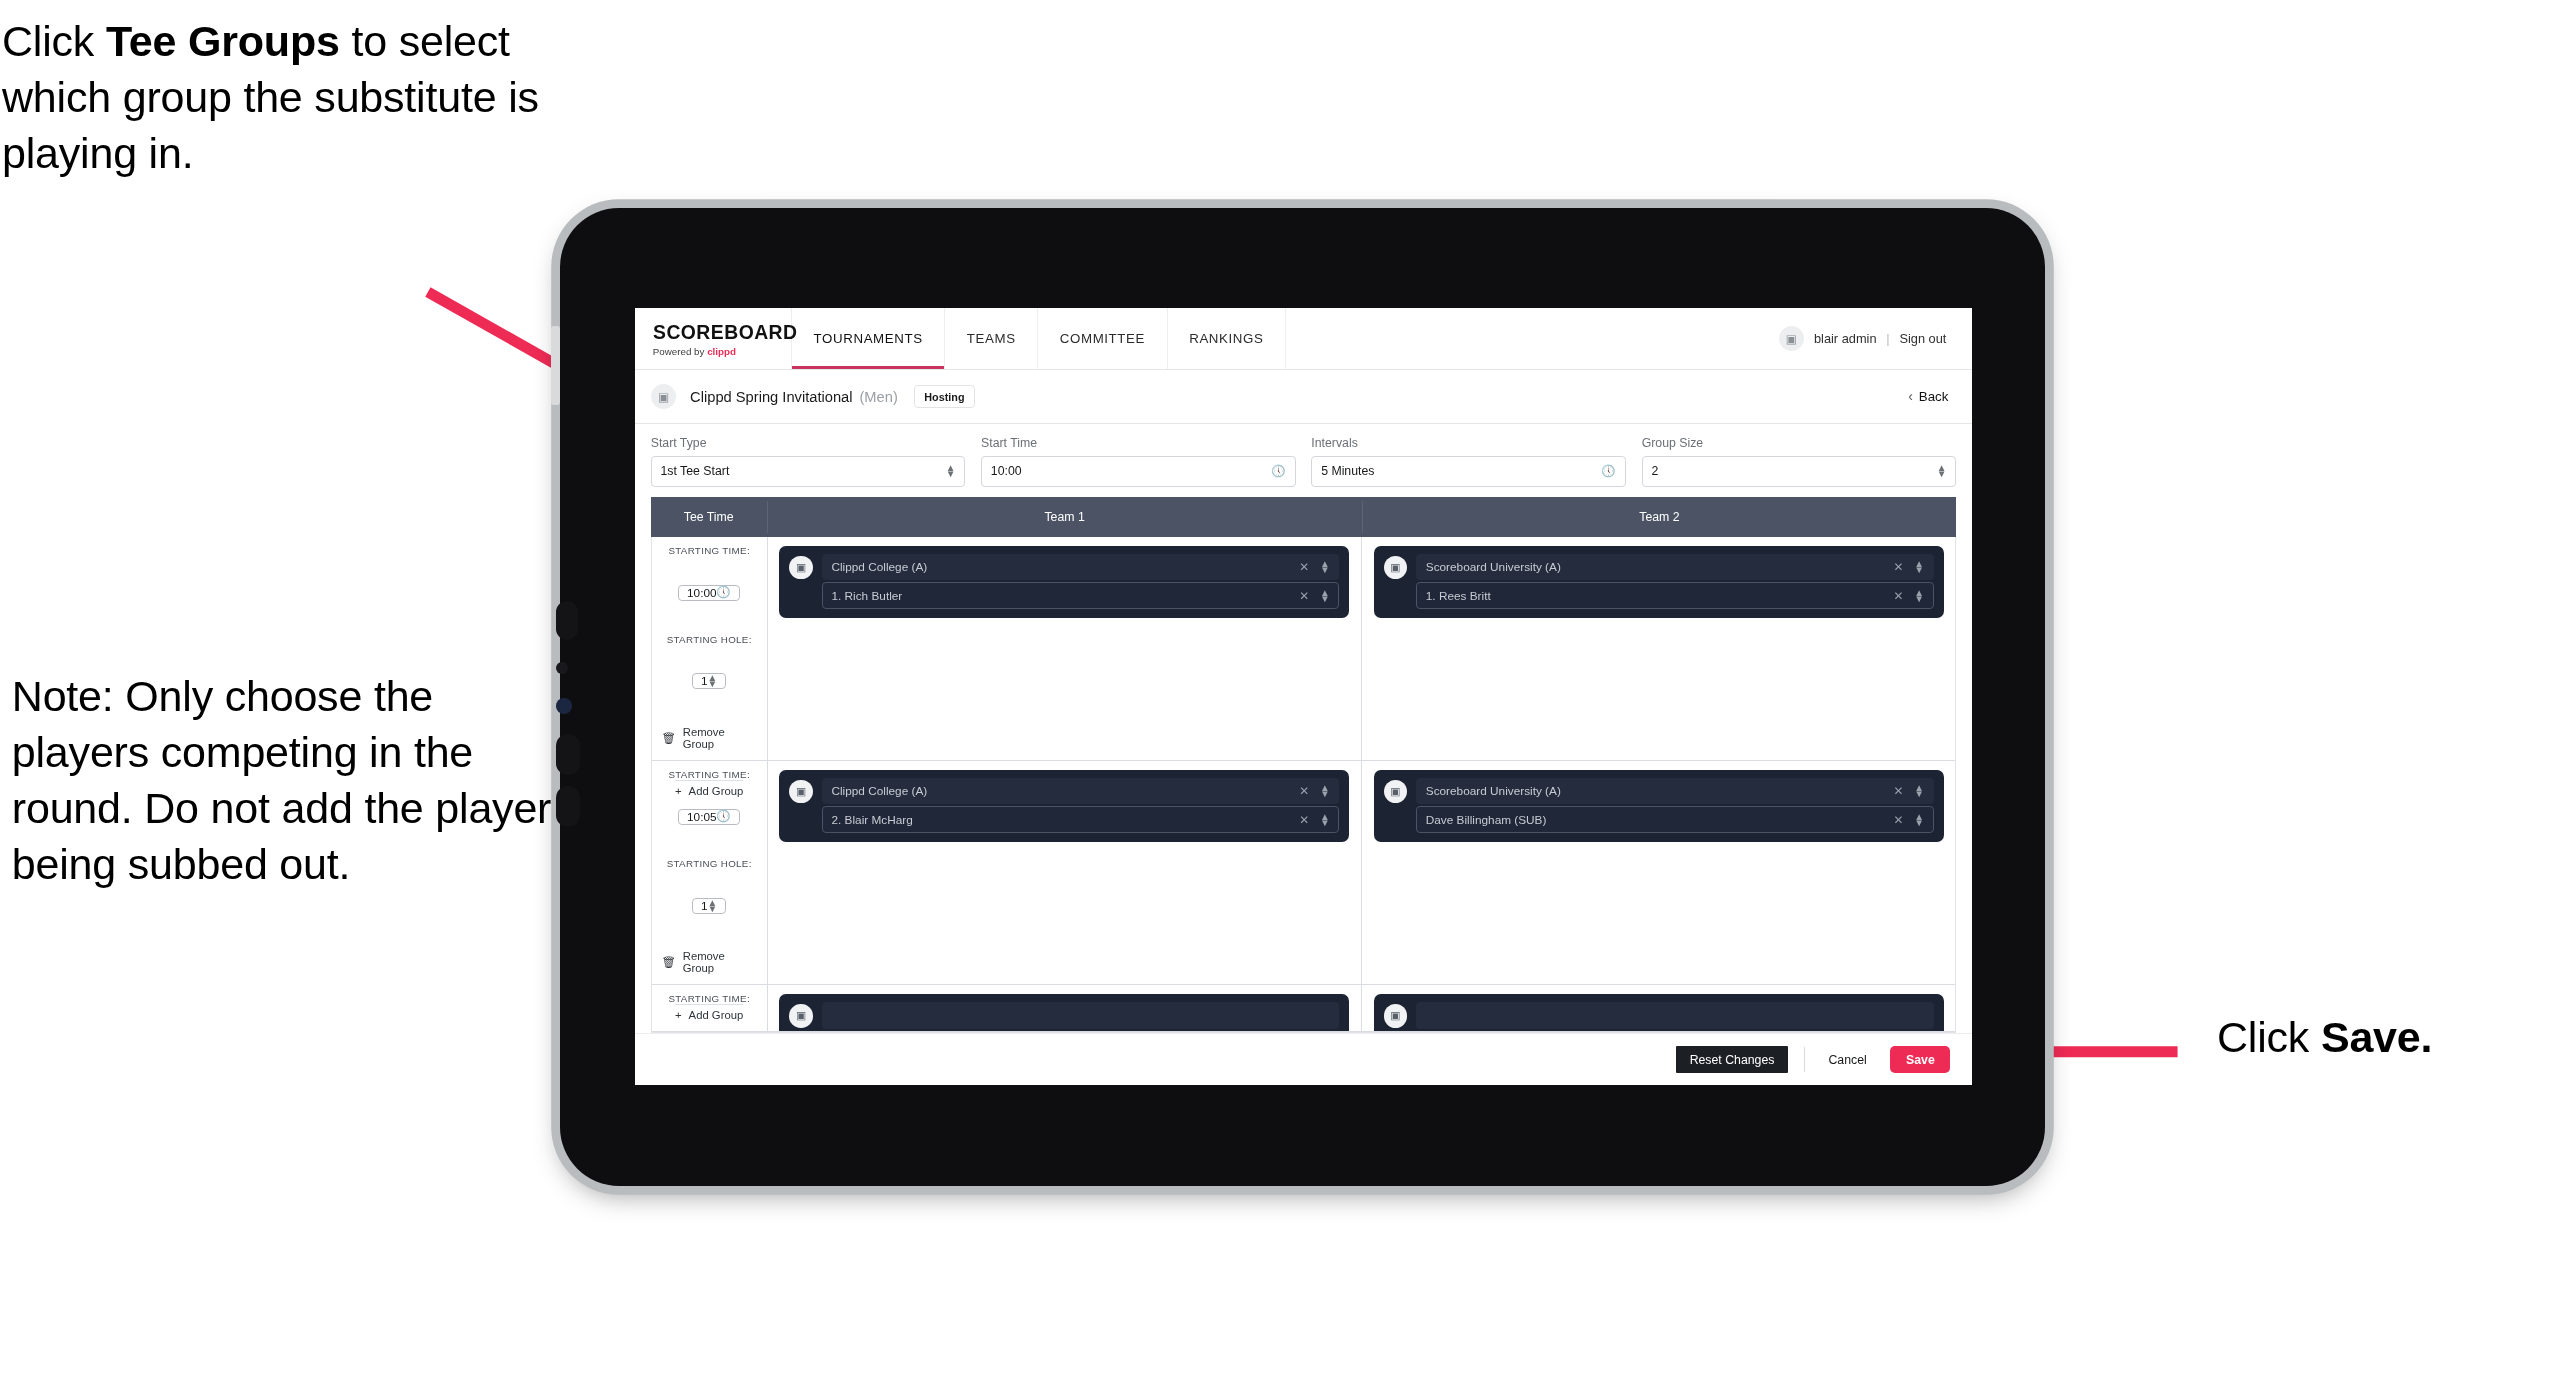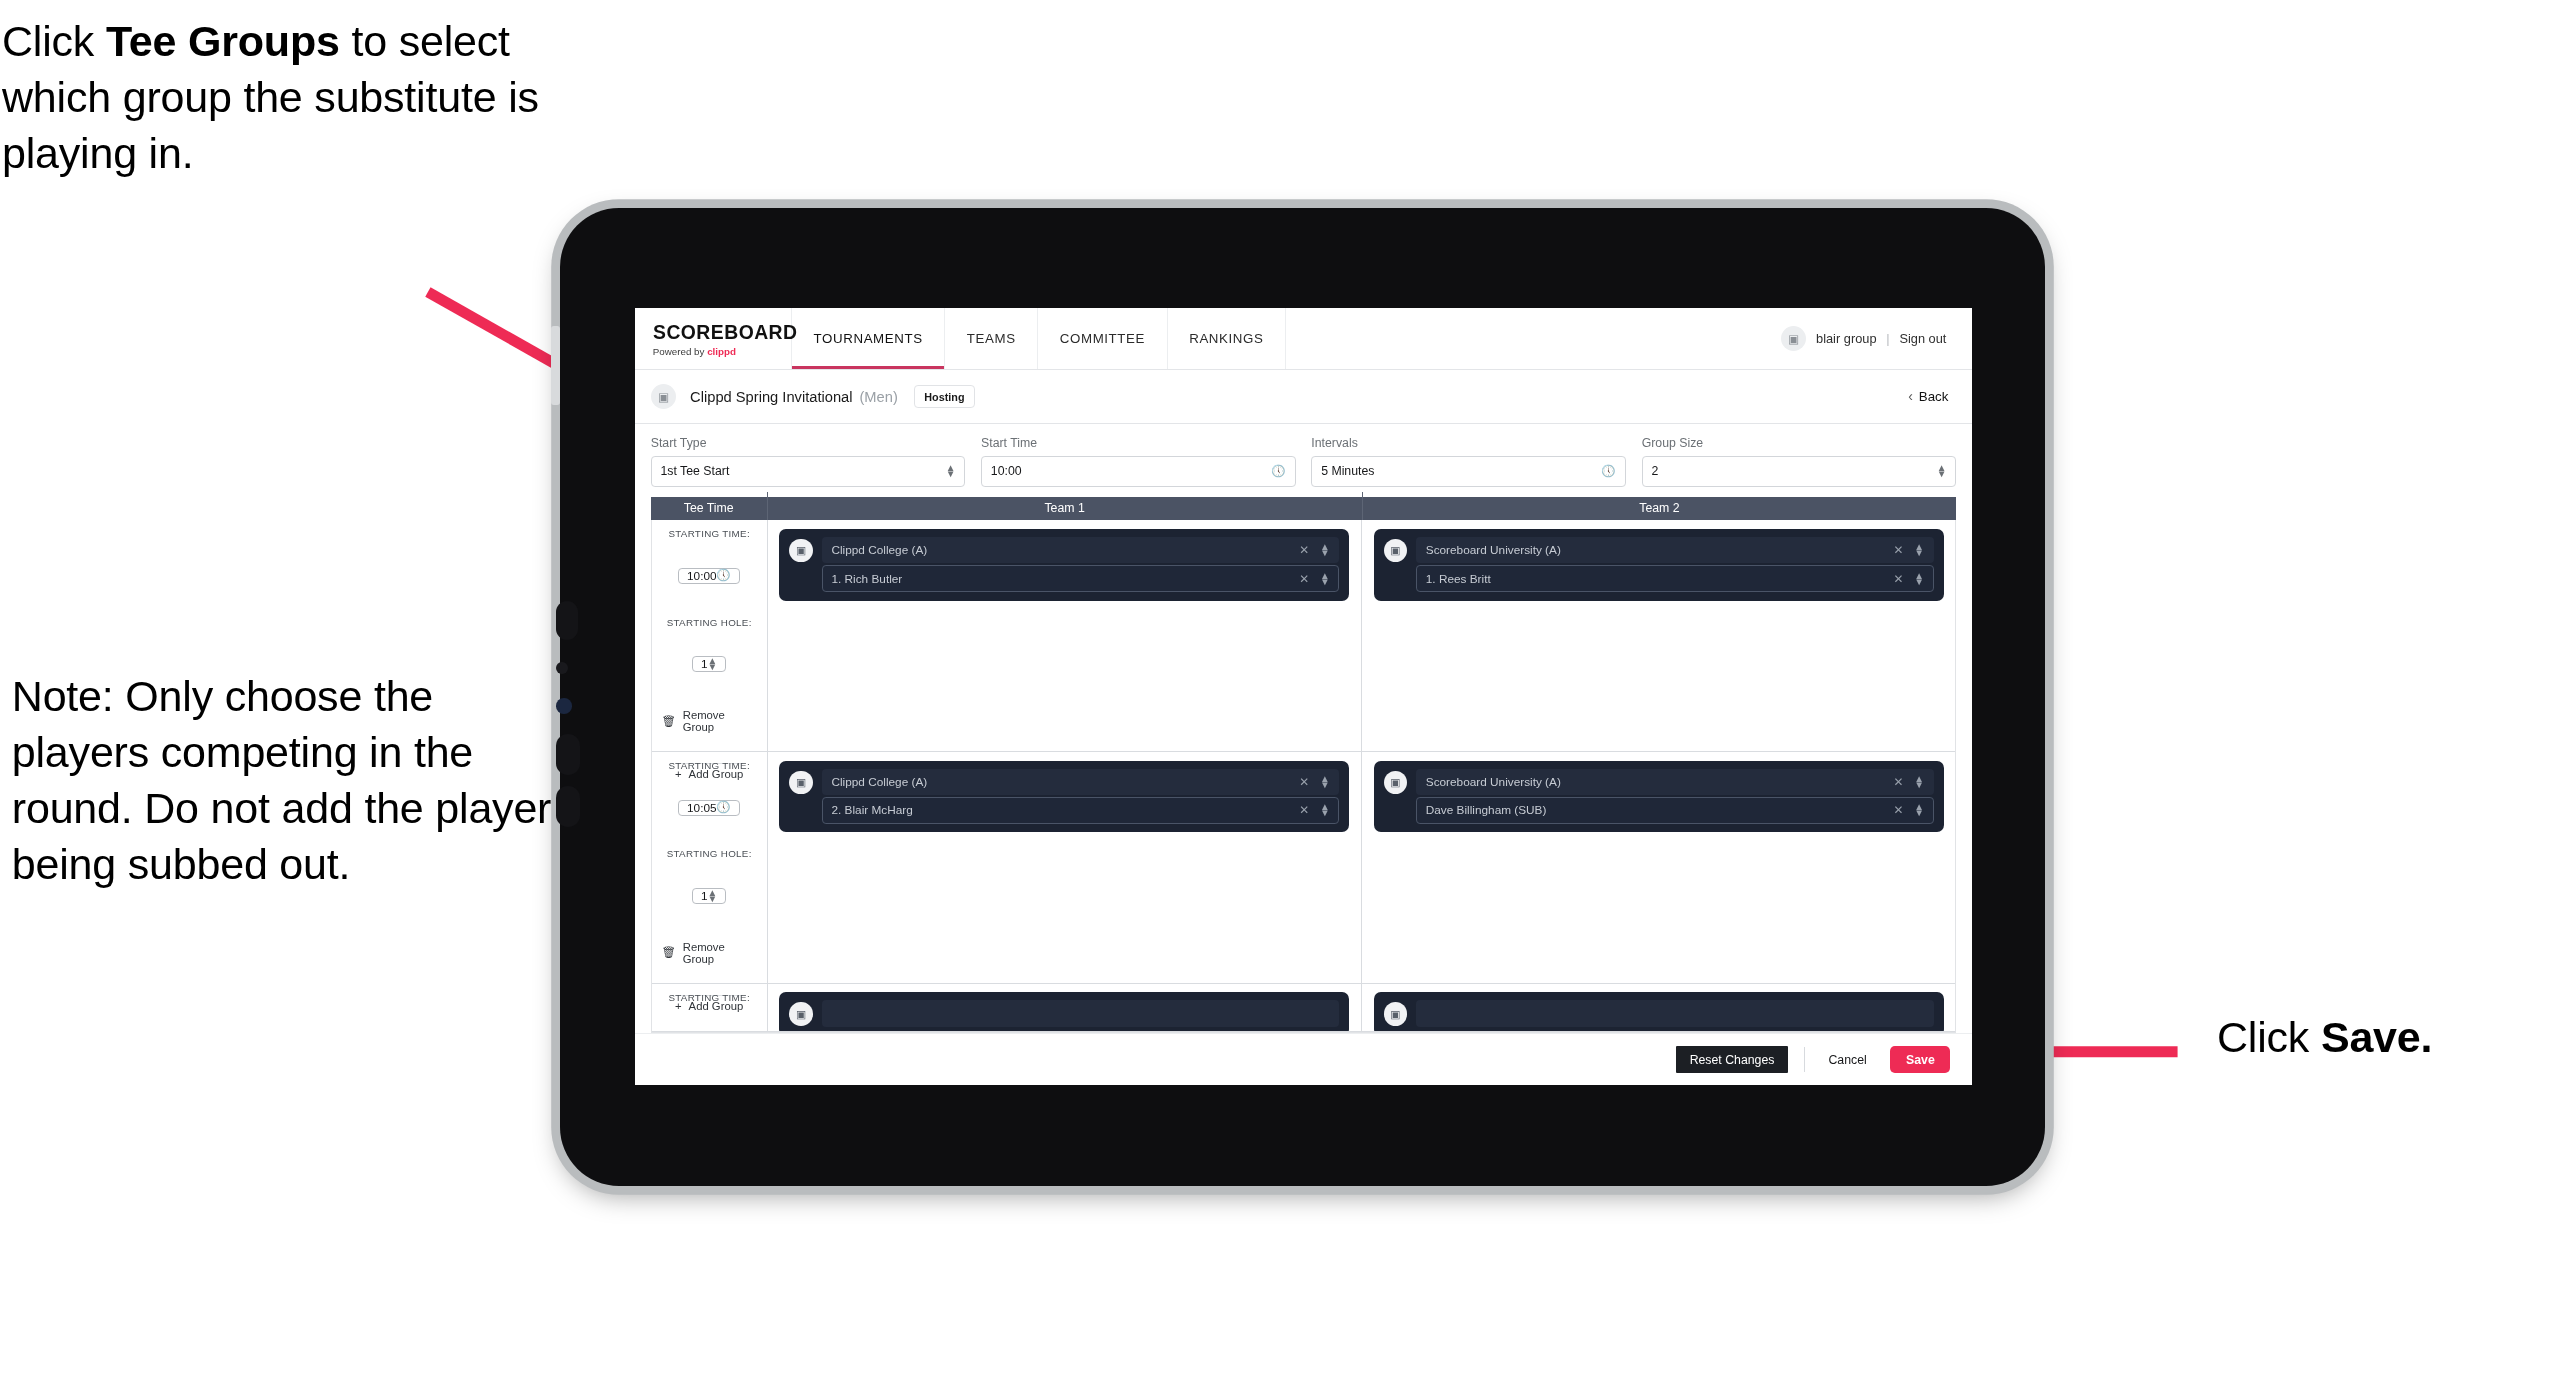--- a/index.html
+++ b/index.html
@@ -134,21 +134,21 @@
     height:29.5px;border:1px solid #d3d6da;border-radius:3.9px;background:#fff;
     display:flex;align-items:center;padding:0 8.8px;
     font-size:12.3px;color:#17181a;position:relative;
   }
   .field-ctl .val{flex:1;white-space:nowrap;overflow:hidden;}
   .ico{color:#7e848a;font-size:11.8px;line-height:1;display:flex;align-items:center;}
   .stepico{display:flex;flex-direction:column;line-height:.62;font-size:9.8px;color:#6b7075;}
 
   
   .thead{
-    display:flex;background:#4b5364;color:#fff;height:23px;align-items:center;
+    display:flex;background:#4b5364;color:#fff;height:40px;align-items:center;
     margin:0 15.7px;
   }
   .th{font-size:12.3px;text-align:center;}
   .th-tee{width:116px;flex:0 0 116px;border-right:1px solid #5d6575;line-height:32px;}
   .th-t1{flex:1;border-right:1px solid #5d6575;line-height:32px;}
   .th-t2{flex:1;line-height:32px;}
 
   
   .tbody{
     margin:0 15.7px;flex:1;overflow:hidden;
@@ -269,21 +269,21 @@
           </div>
         <div class="navitem">
             <span>COMMITTEE</span>
           </div>
         <div class="navitem">
             <span>RANKINGS</span>
           </div>
       </div>
       <div class="nav-right">
         <div class="avatar">▣</div>
-        <span>blair group</span>
+        <span>blair admin</span>
         <span class="sep">|</span>
         <span class="signout">Sign out</span>
       </div>
     </div>
 
     <div class="subhead">
       <div class="sub-avatar">▣</div>
       <span class="tour-name">Clippd Spring Invitational</span>
       <span class="tour-gender">(Men)</span>
       <span class="hosting-badge">Hosting</span>

